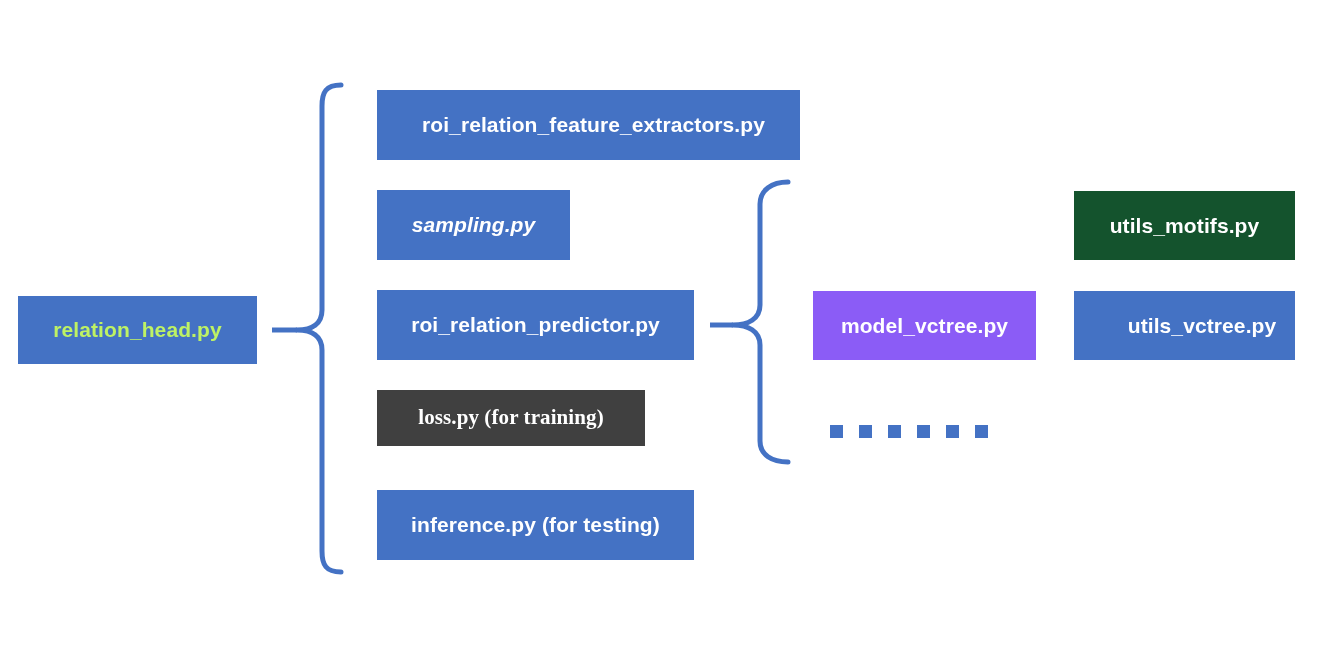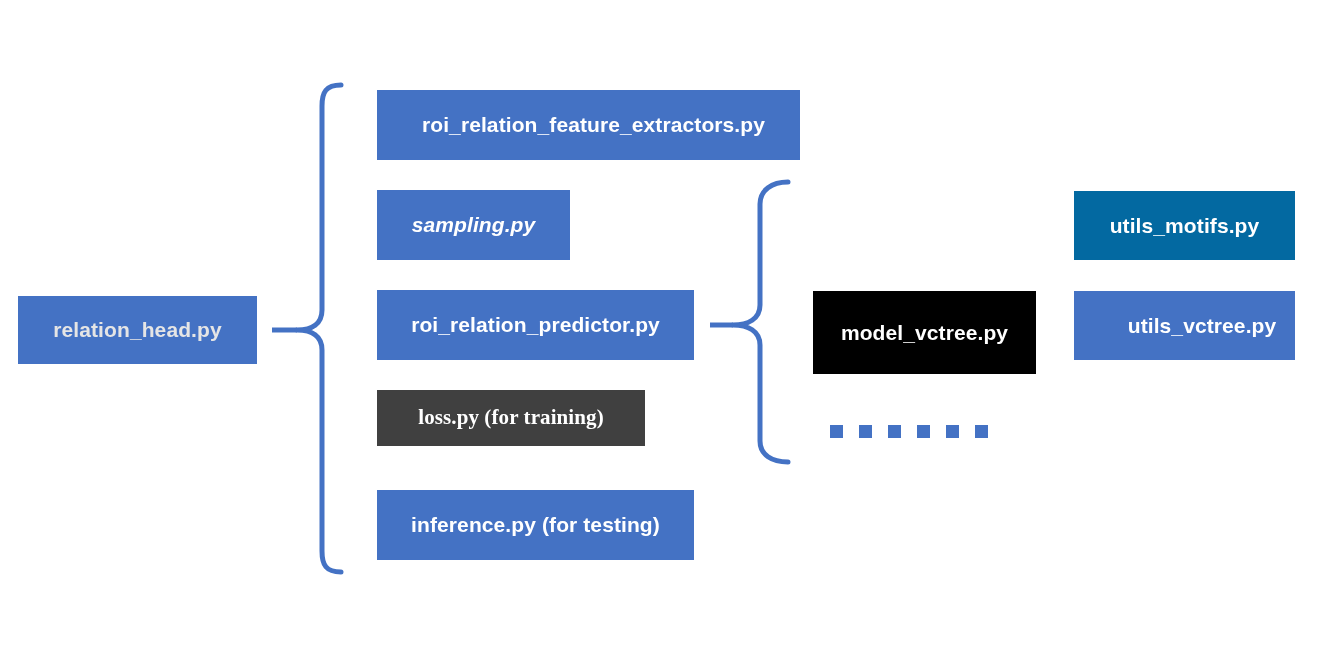--- a/index.html
+++ b/index.html
@@ -76,30 +76,30 @@
       <path d="M 788 182
                C 772 182, 760 190, 760 204
                L 760 305
                C 760 319, 748 325, 733 325
                C 748 325, 760 331, 760 345
                L 760 441
                C 760 455, 772 462, 788 462" fill="none" stroke="#4472C4" stroke-width="5" stroke-linecap="round" stroke-linejoin="round"></path>
     </g>
   </svg>
 
-  <div class="node" id="root-node" style="left: 18px; top: 296px; width: 239px; height: 68px; background: rgb(68, 114, 196); color: #e5e5e5;">relation_head.py</div>
+  <div class="node" id="root-node" style="left: 18px; top: 296px; width: 239px; height: 68px; background: rgb(68, 114, 196); color: #bef264;">relation_head.py</div>
 
   <div class="node" style="left: 377px; top: 90px; width: 423px; height: 70px; background: rgb(68, 114, 196); color: rgb(255, 255, 255); padding-left: 10px;">roi_relation_feature_extractors.py</div>
   <div class="node" style="left: 377px; top: 190px; width: 193px; height: 70px; background: rgb(68, 114, 196); color: rgb(255, 255, 255); font-style: italic;">sampling.py</div>
   <div class="node" style="left: 377px; top: 290px; width: 317px; height: 70px; background: rgb(68, 114, 196); color: rgb(255, 255, 255); text-align: right;">roi_relation_predictor.py</div>
   <div class="node" style="left: 377px; top: 390px; width: 268px; height: 56px; background: #404040; color: rgb(255, 255, 255); font-family: Liberation Serif, serif;">loss.py (for training)</div>
   <div class="node" style="left: 377px; top: 490px; width: 317px; height: 70px; background: rgb(68, 114, 196); color: rgb(255, 255, 255);">inference.py (for testing)</div>
 
-  <div class="node" style="left: 1074px; top: 191px; width: 221px; height: 69px; background: #0369a1; color: rgb(255, 255, 255);">utils_motifs.py</div>
-  <div class="node" style="left: 813px; top: 291px; width: 223px; height: 83px; background: #000000; color: rgb(255, 255, 255);">model_vctree.py</div>
+  <div class="node" style="left: 1074px; top: 191px; width: 221px; height: 69px; background: #14532d; color: rgb(255, 255, 255);">utils_motifs.py</div>
+  <div class="node" style="left: 813px; top: 291px; width: 223px; height: 69px; background: #8b5cf6; color: rgb(255, 255, 255);">model_vctree.py</div>
   <div class="node" style="left: 1074px; top: 291px; width: 221px; height: 69px; background: rgb(68, 114, 196); color: rgb(255, 255, 255); padding-left: 35px;">utils_vctree.py</div>
 
   <div class="ellipsis" id="ellipsis-row" style="left: 830px; top: 425px;">
       <span class="dot" style="width: 13px; height: 13px; background: rgb(68, 114, 196); margin-right: 16px;"></span>
       <span class="dot" style="width: 13px; height: 13px; background: rgb(68, 114, 196); margin-right: 16px;"></span>
       <span class="dot" style="width: 13px; height: 13px; background: rgb(68, 114, 196); margin-right: 16px;"></span>
       <span class="dot" style="width: 13px; height: 13px; background: rgb(68, 114, 196); margin-right: 16px;"></span>
       <span class="dot" style="width: 13px; height: 13px; background: rgb(68, 114, 196); margin-right: 16px;"></span>
       <span class="dot" style="width: 13px; height: 13px; background: rgb(68, 114, 196);"></span>
     </div>

